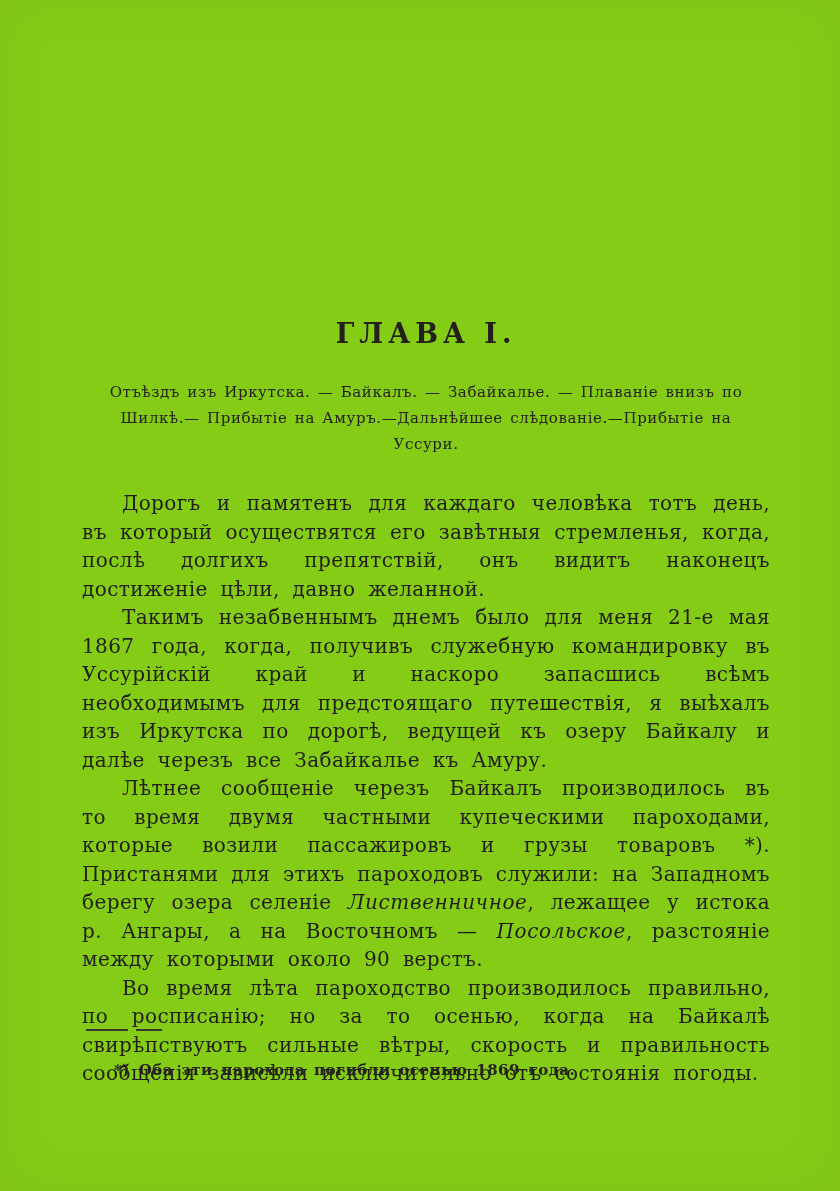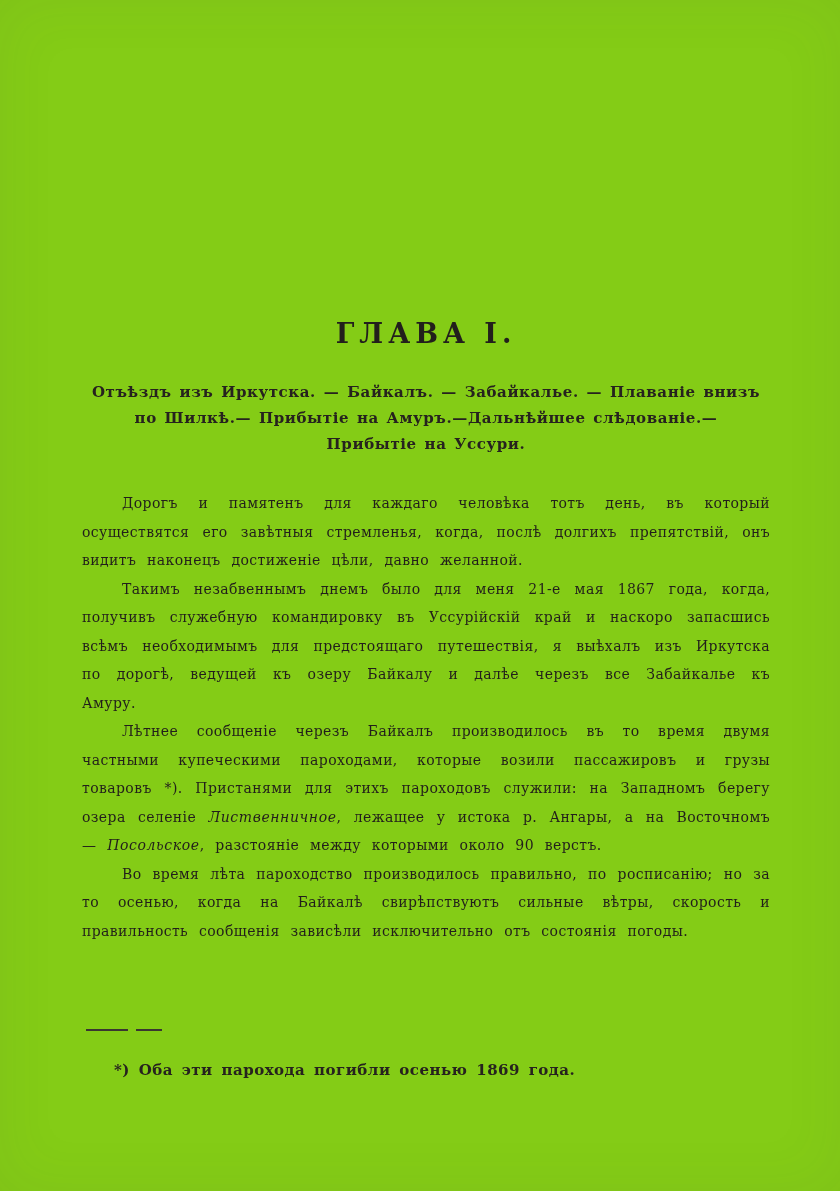--- a/index.html
+++ b/index.html
@@ -30,29 +30,29 @@
     font-size: 27px;
     font-weight: bold;
     letter-spacing: 5px;
     color: #221f1c;
   }
   .chapter-subtitle {
     margin: 0 auto 32px auto;
     max-width: 672px;
     text-align: center;
     font-size: 15px;
-    font-weight: bold;
+    font-weight: normal;
     line-height: 26px;
     letter-spacing: 0.6px;
     word-spacing: 2px;
     color: #26221e;
   }
   .body-par {
     margin: 0;
-    font-size: 14px;
+    font-size: 20px;
     line-height: 28.5px;
     text-align: justify;
     text-indent: 40px;
     letter-spacing: 0.4px;
     word-spacing: 6px;
     color: #221f1b;
   }
   .body-par em {
     letter-spacing: 0.6px;
   }

